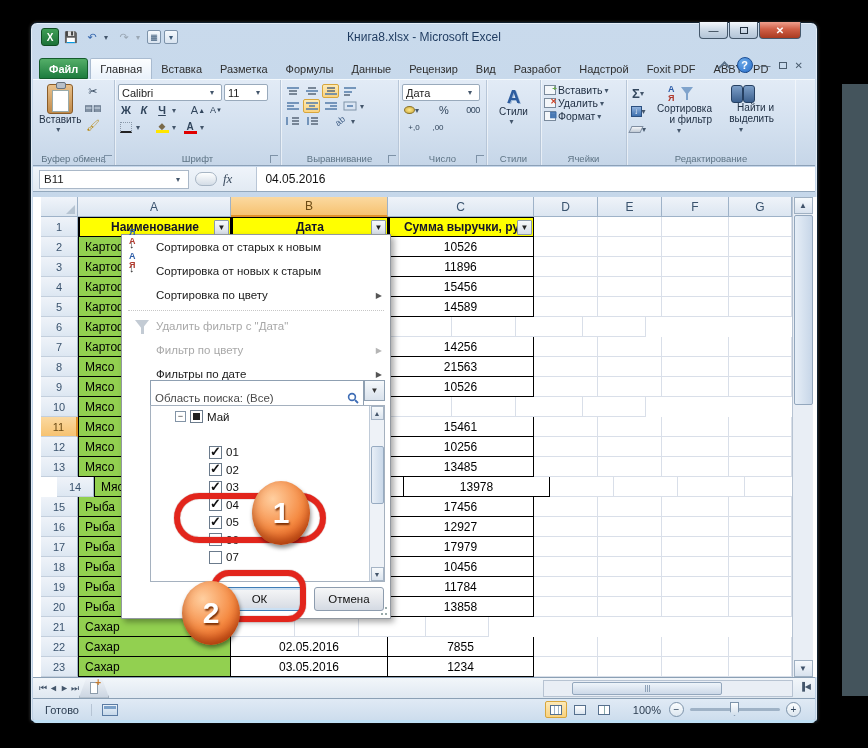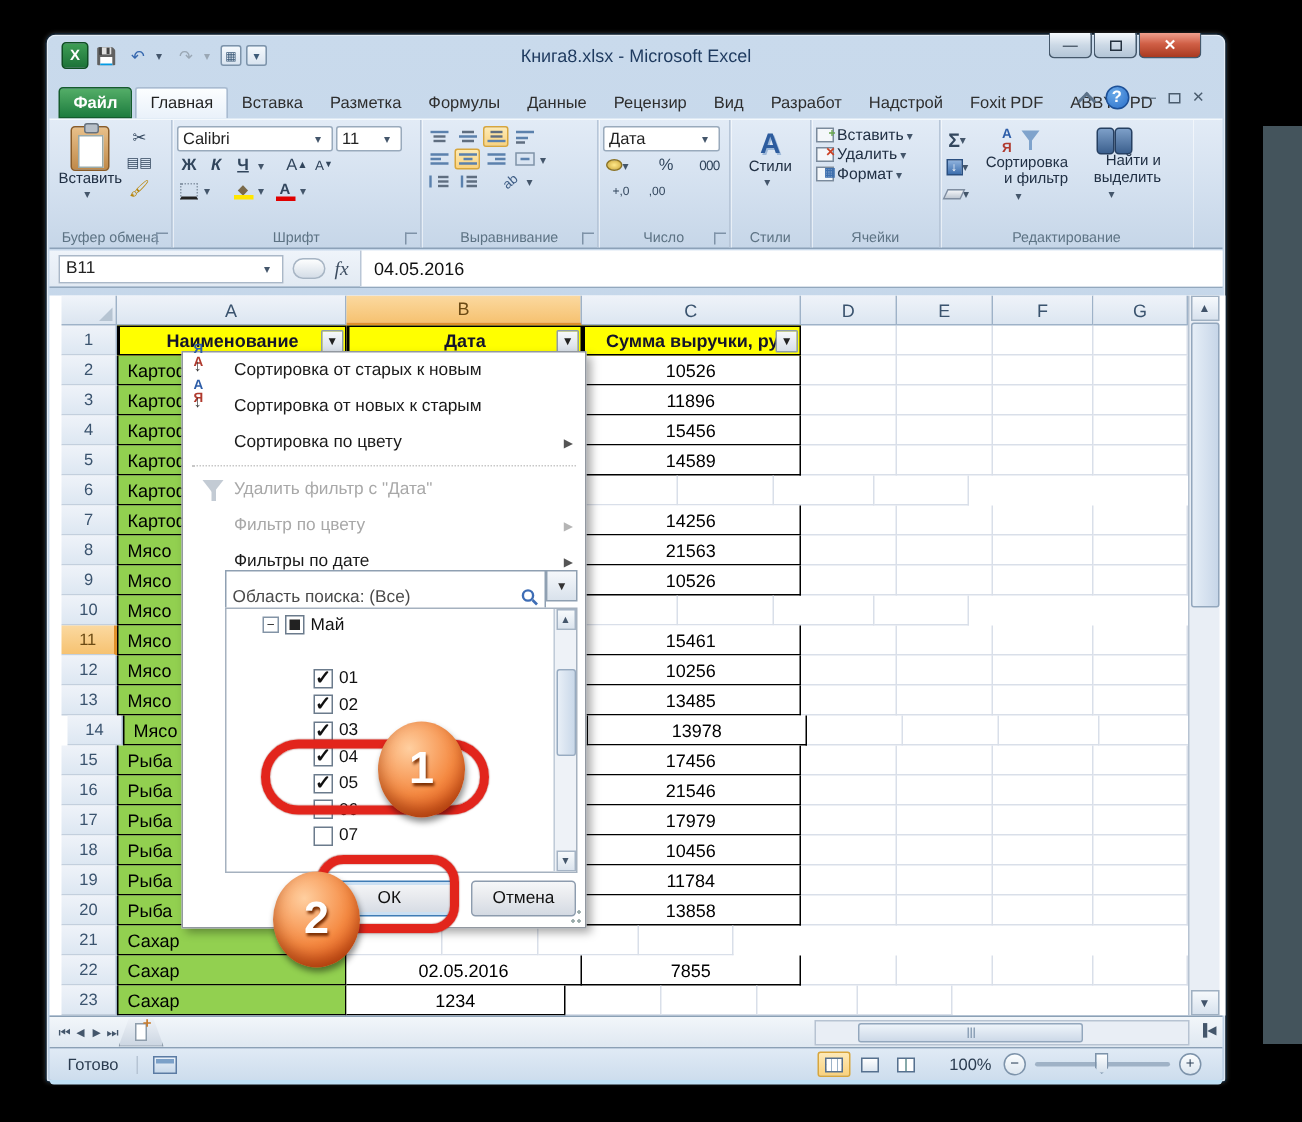--- a/index.html
+++ b/index.html
@@ -64,21 +64,21 @@
 .binoc:after{right:1px;}
 .ayf{position:relative;width:26px;height:17px;font-size:9px;font-weight:bold;line-height:8px;}
 .ayf b:nth-child(1){color:#2d5da8;position:absolute;left:0;top:0;}
 .ayf b:nth-child(2){color:#b03a2e;position:absolute;left:0;bottom:0;}
 .funnel{position:absolute;right:1px;top:2px;width:0;height:0;border-left:6px solid transparent;border-right:6px solid transparent;border-top:8px solid #7fa3cc;}
 .funnel:after{content:"";position:absolute;left:-1px;top:-2px;width:2px;height:7px;background:#7fa3cc;}
 
 .fxbar{position:absolute;top:144px;left:2px;right:2px;height:25px;background:linear-gradient(#eff4fa,#e2eaf3);border-bottom:1px solid #93a8bd;display:flex;align-items:center;padding-left:6px;}
 .namebox{width:150px;height:19px;background:#fff;border:1px solid #aab8c8;display:flex;align-items:center;justify-content:space-between;padding:0 4px;font-size:11.5px;color:#222;}
 .fxcirc{width:22px;height:14px;border-radius:8px;background:linear-gradient(#fdfefe,#d4dde7);border:1px solid #a7b5c4;margin:0 6px;}
-.fxsym{font-family:"Liberation Serif",serif;font-style:italic;font-size:13px;color:#3c4c60;margin-right:8px;}
+.fxsym{font-family:"Liberation Serif",serif;font-style:italic;font-size:13px;color:#3c4c60;margin-right:24px;}
 .fxval{font-size:12px;color:#111;border-left:1px solid #b9c6d6;padding-left:8px;height:100%;display:flex;align-items:center;flex:1;background:#fff;}
 
 .sheet{position:absolute;top:174px;left:2px;width:784px;height:480px;background:#fff;overflow:hidden;}
 .chrow{display:flex;height:20px;}
 .corner{width:37px;background:linear-gradient(#f0f4fa,#dbe5f0);border-right:1px solid #9eb2c8;border-bottom:1px solid #9eb2c8;position:relative;}
 .corner:after{content:"";position:absolute;right:2px;bottom:2px;border-left:9px solid transparent;border-bottom:9px solid #b6c4d2;}
 .ch{background:linear-gradient(#eff3f9,#dce6f1);border-right:1px solid #9eb2c8;border-bottom:1px solid #9eb2c8;display:flex;align-items:center;justify-content:center;font-size:12px;color:#3a536e;height:20px;}
 .ch.sel{background:linear-gradient(#fbd9a0,#f6c271);border-bottom:2px solid #e0912c;color:#6b4a14;}
 .gridrow{display:flex;height:20px;}
 .rh{width:37px;background:linear-gradient(#eff3f9,#dde7f2);border-right:1px solid #9eb2c8;border-bottom:1px solid #c3cfdd;display:flex;align-items:center;justify-content:center;font-size:11px;color:#3a536e;}
@@ -606,21 +606,21 @@
         <div class="gridrow" style="padding-left: 8px;">
           <div class="rh">13</div>
           <div class="cell cgreen wa">Мясо</div>
           <div class="cell cwhite wb2"></div>
           <div class="cell cwhite wc">13485</div>
           <div class="cell cempty" style="width: 64px;"></div>
           <div class="cell cempty" style="width: 64px;"></div>
           <div class="cell cempty" style="width: 67px;"></div>
           <div class="cell cempty" style="width: 63px;"></div>
         </div>
-        <div class="gridrow" style="padding-left: 12px;">
+        <div class="gridrow" style="padding-left: 24px;">
           <div class="rh">14</div>
           <div class="cell cgreen wa">Мясо</div>
           <div class="cell cwhite wb2"></div>
           <div class="cell cwhite wc">13978</div>
           <div class="cell cempty" style="width: 64px;"></div>
           <div class="cell cempty" style="width: 64px;"></div>
           <div class="cell cempty" style="width: 67px;"></div>
           <div class="cell cempty" style="width: 63px;"></div>
         </div>
         <div class="gridrow" style="padding-left: 8px;">
@@ -630,21 +630,21 @@
           <div class="cell cwhite wc">17456</div>
           <div class="cell cempty" style="width: 64px;"></div>
           <div class="cell cempty" style="width: 64px;"></div>
           <div class="cell cempty" style="width: 67px;"></div>
           <div class="cell cempty" style="width: 63px;"></div>
         </div>
         <div class="gridrow" style="padding-left: 8px;">
           <div class="rh">16</div>
           <div class="cell cgreen wa">Рыба</div>
           <div class="cell cwhite wb2"></div>
-          <div class="cell cwhite wc">21546</div>
+          <div class="cell cwhite wc">12927</div>
           <div class="cell cempty" style="width: 64px;"></div>
           <div class="cell cempty" style="width: 64px;"></div>
           <div class="cell cempty" style="width: 67px;"></div>
           <div class="cell cempty" style="width: 63px;"></div>
         </div>
         <div class="gridrow" style="padding-left: 8px;">
           <div class="rh">17</div>
           <div class="cell cgreen wa">Рыба</div>
           <div class="cell cwhite wb2"></div>
           <div class="cell cwhite wc">17979</div>
@@ -697,20 +697,21 @@
           <div class="cell cwhite wb2">02.05.2016</div>
           <div class="cell cwhite wc">7855</div>
           <div class="cell cempty" style="width: 64px;"></div>
           <div class="cell cempty" style="width: 64px;"></div>
           <div class="cell cempty" style="width: 67px;"></div>
           <div class="cell cempty" style="width: 63px;"></div>
         </div>
         <div class="gridrow" style="padding-left: 8px;">
           <div class="rh">23</div>
           <div class="cell cgreen wa">Сахар</div>
+          <div class="cell cwhite wb2">03.05.2016</div>
           <div class="cell cwhite wc">1234</div>
           <div class="cell cempty" style="width: 64px;"></div>
           <div class="cell cempty" style="width: 64px;"></div>
           <div class="cell cempty" style="width: 67px;"></div>
           <div class="cell cempty" style="width: 63px;"></div>
         </div>
       </div>
     <div class="vscroll">
       <div class="varr">▲</div>
       <div class="vthumb"></div>

